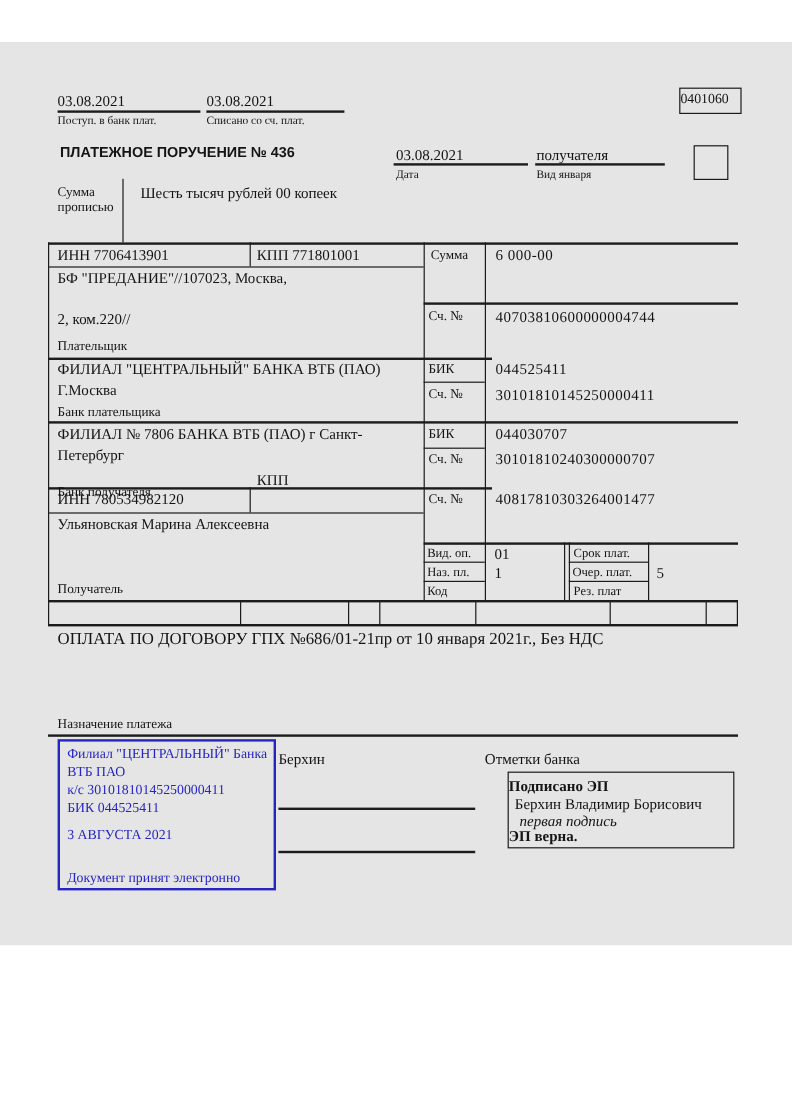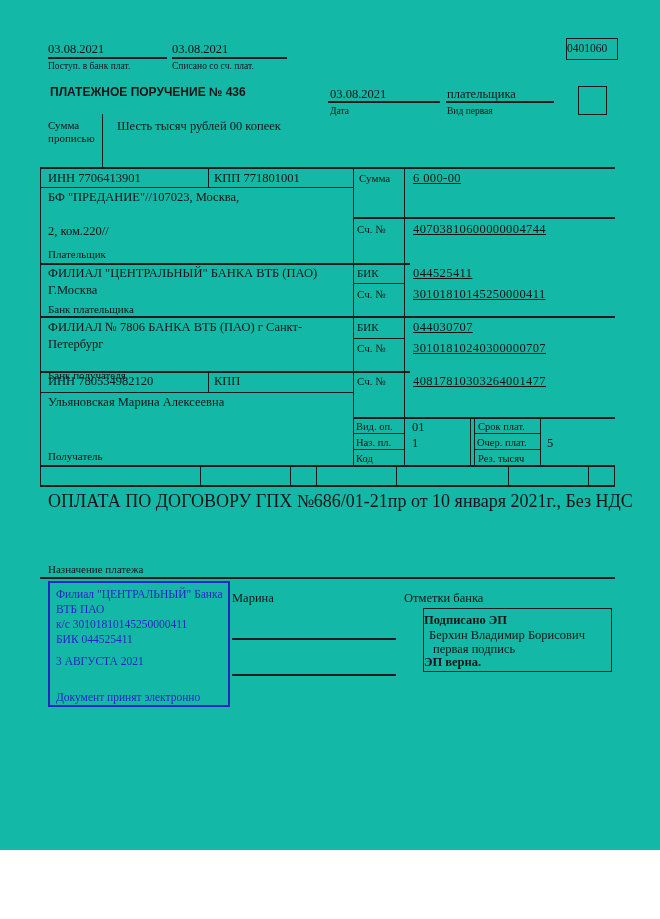--- a/index.html
+++ b/index.html
@@ -1,32 +1,32 @@
 <!DOCTYPE html>
 <html><head>
 <meta charset="utf-8">
 <style>
   html,body{margin:0;padding:0;background:#fff;}
-  .page{position:relative;width:660px;height:850px;background:#14b8a6;overflow:hidden;
-        font-family:"Liberation Serif", serif;color:#141414;}
+  .page{position:relative;width:660px;height:753px;background:#e5e5e5;overflow:hidden;
+        font-family:"Liberation Serif", serif;color:#141414;margin-top:35px;}
   .t{position:absolute;font-size:12.5px;line-height:1.15;white-space:nowrap;}
   .sm{font-size:11px;}
   .xs{font-size:9.5px;}
   .op{font-size:10.5px;}
-  .num{letter-spacing:.4px;text-decoration:underline;}
+  .num{letter-spacing:.4px;}
   .hl,.vl{position:absolute;background:#1c1c1c;}
   .box{position:absolute;border:1px solid #1c1c1c;box-sizing:border-box;}
   .title{font-family:"Liberation Sans", sans-serif;font-weight:bold;font-size:12px;}
   .wrap{white-space:normal;}
   .stamp{position:absolute;border:2px solid #2525c2;box-sizing:border-box;}
   .stamp .t{color:#2525c2;font-size:11.5px;}
   .ep{position:absolute;border:1.5px solid #1c1c1c;box-sizing:border-box;}
   .ctr{}
   .b{font-weight:bold;}
-  .i{}
+  .i{font-style:italic;}
 </style>
 </head>
 <body>
 
 <div class="page">
 
   <div class="t" style="left:48px;top:42px;">03.08.2021</div>
   <div class="hl" style="left:48px;top:57px;width:119px;height:1.5px;"></div>
   <div class="t xs" style="left:48px;top:61px;">Поступ. в банк плат.</div>
 
@@ -37,23 +37,23 @@
   <div class="box" style="left:566px;top:38px;width:52px;height:22px;">
     <div class="t ctr" style="left:0;right:0;top:3px;font-size:11.5px;">0401060</div>
   </div>
 
   <div class="t title" style="left:50px;top:86px;">ПЛАТЕЖНОЕ ПОРУЧЕНИЕ № 436</div>
 
   <div class="t" style="left:330px;top:87px;">03.08.2021</div>
   <div class="hl" style="left:328px;top:101px;width:112px;height:2px;"></div>
   <div class="t xs" style="left:330px;top:106px;">Дата</div>
 
-  <div class="t" style="left:447px;top:87px;">плательщика</div>
+  <div class="t" style="left:447px;top:87px;">получателя</div>
   <div class="hl" style="left:446px;top:101px;width:108px;height:2px;"></div>
-  <div class="t xs" style="left:447px;top:106px;">Вид первая</div>
+  <div class="t xs" style="left:447px;top:106px;">Вид января</div>
 
   <div class="box" style="left:578px;top:86px;width:29px;height:29px;"></div>
 
   <div class="t sm wrap" style="left:48px;top:119px;width:56px;">Сумма прописью</div>
   <div class="vl" style="left:102px;top:114px;width:1px;height:53px;"></div>
   <div class="t" style="left:117px;top:119px;">Шесть тысяч рублей 00 копеек</div>
 
   <div class="hl" style="left:40px;top:167px;width:575px;height:1.5px;"></div>
   <div class="hl" style="left:40px;top:187px;width:313px;height:1px;"></div>
   <div class="hl" style="left:353px;top:217px;width:262px;height:2px;"></div>
@@ -112,50 +112,50 @@
 
   <div class="t" style="left:48px;top:320px;">ФИЛИАЛ № 7806 БАНКА ВТБ (ПАО) г Санкт-</div>
   <div class="t" style="left:48px;top:337px;">Петербург</div>
   <div class="t sm" style="left:357px;top:321px;">БИК</div>
   <div class="t num" style="left:413px;top:320px;">044030707</div>
   <div class="t sm" style="left:357px;top:342px;">Сч. №</div>
   <div class="t num" style="left:413px;top:341px;">30101810240300000707</div>
   <div class="t sm" style="left:48px;top:369px;">Банк получателя</div>
 
   <div class="t" style="left:48px;top:374px;">ИНН 780534982120</div>
-  <div class="t" style="left:214px;top:374px;text-align:center;">КПП</div>
+  <div class="t" style="left:214px;top:358px;text-align:center;">КПП</div>
   <div class="t sm" style="left:357px;top:375px;">Сч. №</div>
   <div class="t num" style="left:413px;top:374px;">40817810303264001477</div>
   <div class="t" style="left:48px;top:395px;">Ульяновская Марина Алексеевна</div>
   <div class="t sm" style="left:48px;top:450px;">Получатель</div>
 
   <div class="t op" style="left:356px;top:421px;">Вид. оп.</div>
   <div class="t" style="left:412px;top:420px;">01</div>
   <div class="t op" style="left:478px;top:421px;">Срок плат.</div>
   <div class="t op" style="left:356px;top:437px;">Наз. пл.</div>
   <div class="t" style="left:412px;top:436px;">1</div>
   <div class="t op" style="left:477px;top:437px;">Очер. плат.</div>
   <div class="t" style="left:547px;top:436px;">5</div>
   <div class="t op" style="left:356px;top:453px;">Код</div>
-  <div class="t op" style="left:478px;top:453px;">Рез. тысяч</div>
+  <div class="t op" style="left:478px;top:453px;">Рез. плат</div>
 
-  <div class="t" style="left:48px;top:491px;font-size:18px;">ОПЛАТА ПО ДОГОВОРУ ГПХ №686/01-21пр от 10 января 2021г., Без НДС</div>
+  <div class="t" style="left:48px;top:491px;font-size:14px;">ОПЛАТА ПО ДОГОВОРУ ГПХ №686/01-21пр от 10 января 2021г., Без НДС</div>
   <div class="t sm" style="left:48px;top:563px;">Назначение платежа</div>
   <div class="hl" style="left:40px;top:577px;width:575px;height:2px;"></div>
 
   <div class="stamp" style="left:48px;top:581px;width:182px;height:126px;">
     <div class="t" style="left:6px;top:5px;">Филиал "ЦЕНТРАЛЬНЫЙ" Банка</div>
     <div class="t" style="left:6px;top:20px;">ВТБ ПАО</div>
     <div class="t" style="left:6px;top:35px;">к/с 30101810145250000411</div>
     <div class="t" style="left:6px;top:50px;">БИК 044525411</div>
     <div class="t" style="left:6px;top:72px;">3 АВГУСТА 2021</div>
     <div class="t" style="left:6px;top:108px;">Документ принят электронно</div>
   </div>
 
-  <div class="t ctr" style="left:232px;top:591px;width:164px;">Марина</div>
+  <div class="t ctr" style="left:232px;top:591px;width:164px;">Берхин</div>
   <div class="hl" style="left:232px;top:638px;width:164px;height:2px;"></div>
   <div class="hl" style="left:232px;top:674px;width:164px;height:2px;"></div>
 
   <div class="t ctr" style="left:404px;top:591px;width:211px;">Отметки банка</div>
 
   <div class="ep" style="left:423px;top:608px;width:189px;height:64px;">
     <div class="t b ctr" style="left:0;right:0;top:4px;">Подписано ЭП</div>
     <div class="t" style="left:5px;top:19px;">Берхин Владимир Борисович</div>
     <div class="t i" style="left:9px;top:33px;">первая подпись</div>
     <div class="t b ctr" style="left:0;right:0;top:46px;">ЭП верна.</div>

